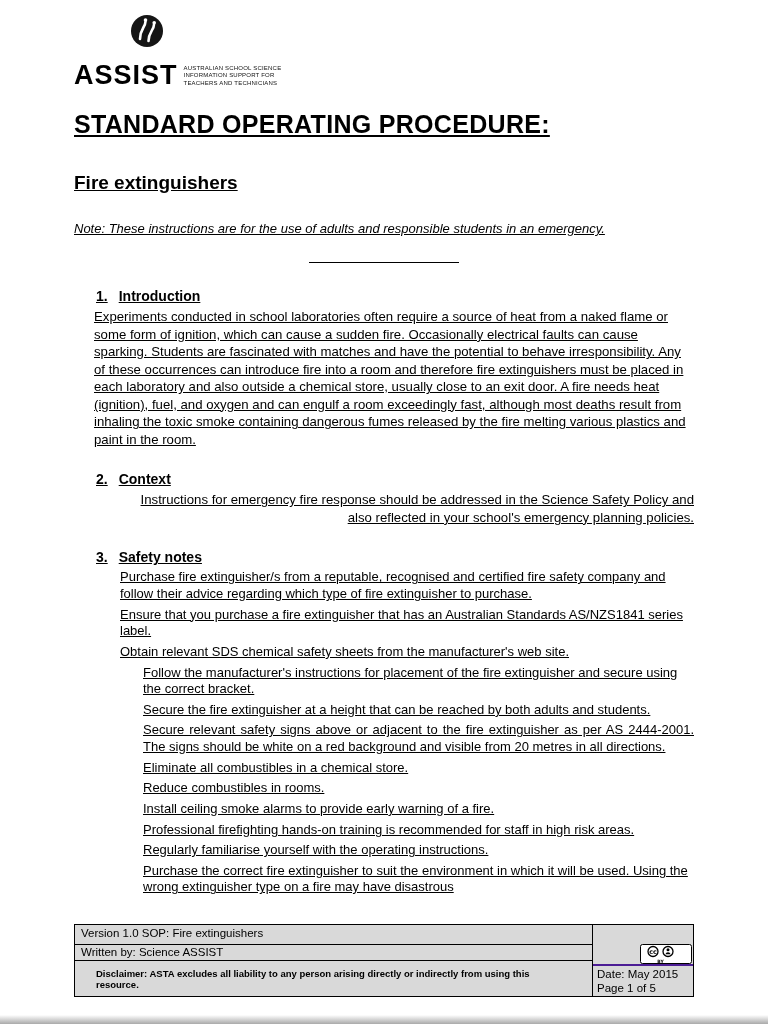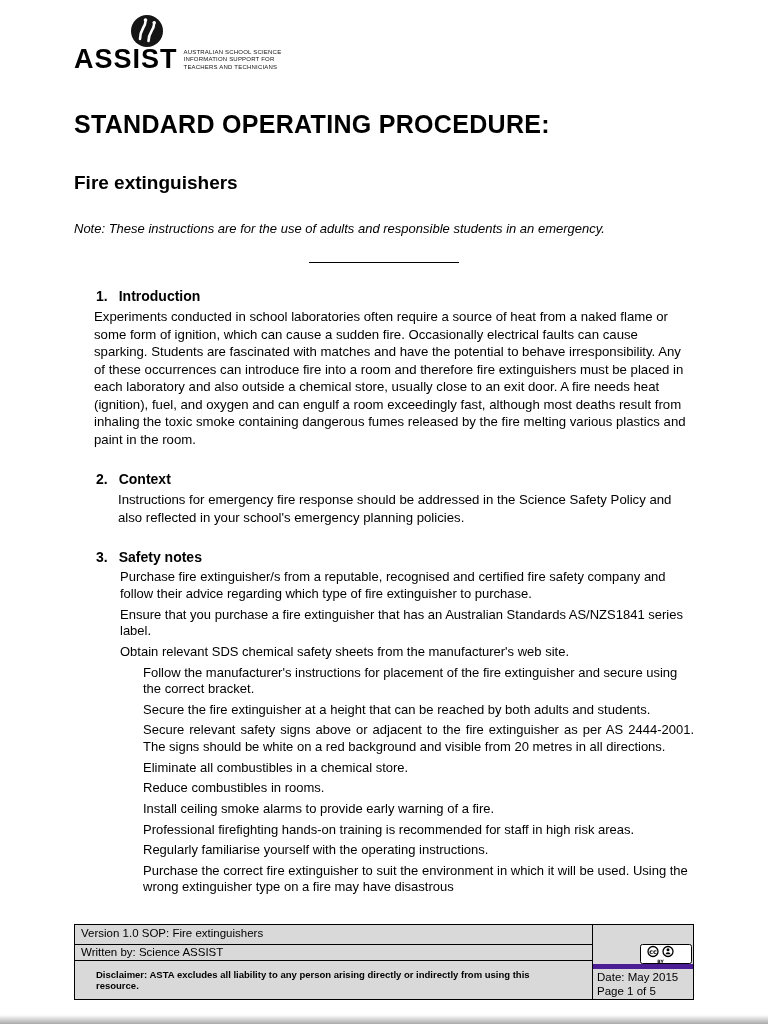--- a/index.html
+++ b/index.html
@@ -1,61 +1,61 @@
 <!DOCTYPE html>
 <html><head>
 <meta charset="utf-8">
 <style>
   html,body { margin:0; padding:0; background:#ffffff; }
   .page {
     position:relative; width:768px; height:1024px; margin:0 auto;
     background:#ffffff; overflow:hidden; color:#000;
     font-family:"Liberation Sans","DejaVu Sans",sans-serif;
   }
-  .content { padding:0 74px; }
+  .content { padding:0 74px;text-decoration:underline; }
 
   
   .header { padding:14px 0 0 74px; }
   .logo { position:relative; width:240px; height:62px; }
   .logo-mark { position:absolute; left:56px; top:0; }
-  .logo-bottom { position:absolute; left:0; top:32px; display:flex; align-items:flex-end; gap:6px; }
+  .logo-bottom { position:absolute; left:0; top:48px; display:flex; align-items:flex-end; gap:6px; }
   .logo-text { font-size:27px; font-weight:bold; letter-spacing:1px; line-height:1; }
   .logo-tagline { font-size:6px; line-height:1.25; letter-spacing:0.2px; padding-bottom:2px; color:#111; }
 
   
   .doc-title { font-size:25px; font-weight:bold; letter-spacing:0.3px; margin:34px 0 0 0; }
   .doc-subtitle { font-size:19px; font-weight:bold; margin:33px 0 0 0; }
   .doc-note { font-size:13px; font-style:italic; margin:27px 0 0 0; }
   .separator { width:150px; border:0; border-top:1.6px solid #000; margin:26px auto 0 auto; }
 
   
   .section { margin:23px 0 0 22px; }
   .section:first-of-type { margin-top:25px; }
   .section-heading { display:flex; gap:11px; font-size:14px; font-weight:bold; }
   .section-body { font-size:13.2px; line-height:1.33; margin:4px 0 0 0; }
   .body-flush { margin-left:-2px; }
-  .body-indent { margin-left:22px; }
+  .body-indent { margin-left:22px;text-align:right; }
   .list { margin-top:4px; }
   .item { font-size:13px; line-height:1.28; margin:4px 0 0 0; }
   .l1 { margin-left:24px; }
   .l2 { margin-left:47px; }
   .justify { text-align:justify; }
 
   
   .footer {
     position:absolute; left:74px; right:74px; top:924px;
     display:flex; border:1px solid #000; background:#d9d9d9;
   }
   .f-left { flex:1; display:flex; flex-direction:column; }
   .f-row1 { font-size:11.5px; padding:2px 6px; border-bottom:1px solid #000; height:15px; }
   .f-row2 { font-size:11.5px; padding:1px 6px; border-bottom:1px solid #000; height:13px; }
   .f-row3 { font-size:9.5px; font-weight:bold; padding:2px 21px; flex:1; display:flex; align-items:center; }
   .f-right { width:100px; border-left:1px solid #000; display:flex; flex-direction:column; }
   .cc-cell { height:21px; display:flex; justify-content:flex-end; align-items:flex-end; padding:18px 1px 0 0;text-decoration:underline; }
-  .date-cell { border-top:5px solid #4c1d95; font-size:11.5px; padding:1px 4px; line-height:1.22; flex:1; }
+  .date-cell { border-top:2px solid #4c1d95; font-size:11.5px; padding:1px 4px; line-height:1.22; flex:1; }
 
   .page-bottom-shadow {
     position:absolute; left:0; right:0; bottom:0; height:9px;
     background:linear-gradient(#ffffff, #a9a9a9);
   }
 </style>
 </head>
 <body>
 
 <div class="page">

